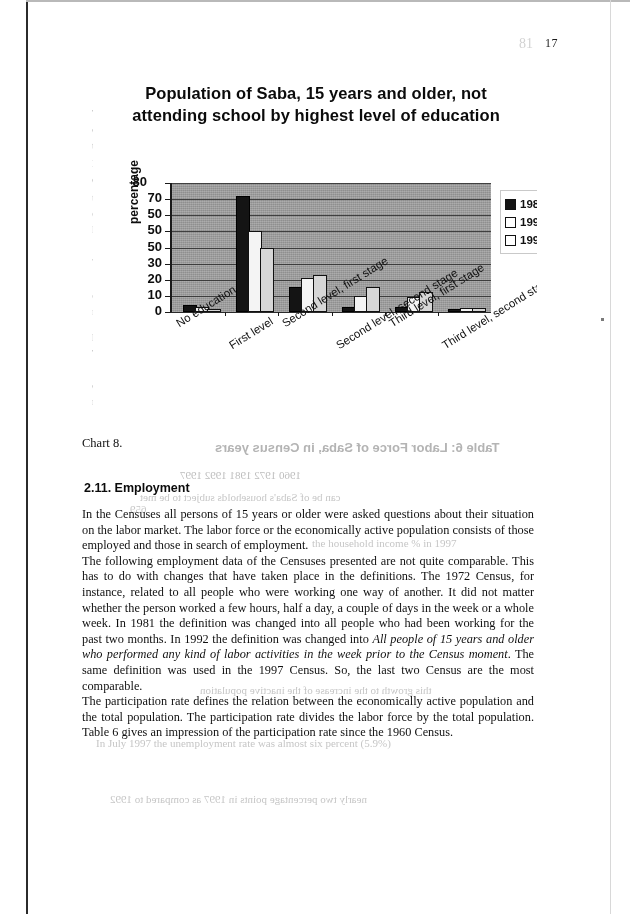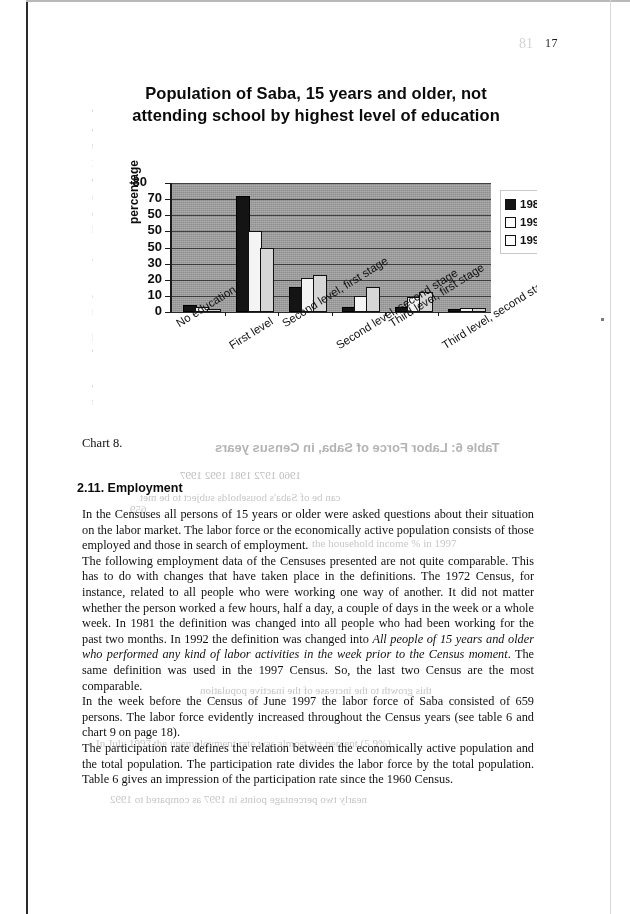--- a/index.html
+++ b/index.html
@@ -140,21 +140,21 @@
     font-family:"Liberation Sans", sans-serif;
     font-weight:bold;font-size:13px;color:#bdbdbd;
   }
 
   
   .caption{
     position:absolute;left:82px;top:436px;
     font-size:12.5px;color:#101010;
   }
   .section-head{
-    position:absolute;left:77px;top:481px;
+    position:absolute;left:84px;top:481px;
     font-family:"Liberation Sans", sans-serif;
     font-weight:bold;font-size:12.5px;color:#0b0b0b;
   }
   .body-text{
     position:absolute;left:82px;top:507px;
     width:452px;
     font-size:12.3px;line-height:15.6px;
     color:#101010;
     text-align:justify;
   }
@@ -292,15 +292,14 @@
   </div>
 </div>
 
 <div class="caption">Chart 8.</div>
 
 <div class="section-head">2.11. Employment</div>
 
 <div class="body-text z2">
   <p>In the Censuses all persons of 15 years or older were asked questions about their situation on the labor market. The labor force or the economically active population consists of those employed and those in search of employment.</p>
   <p><span>The following employment data of the Censuses presented are not quite comparable. This has to do with changes that have taken place in the definitions. The 1972 Census, for instance, related to all people who were working one way of another. It did not matter whether the person worked a few hours, half a day, a couple of days in the week or a whole week. In 1981 the definition was changed into all people who had been working for the past two months. In 1992 the definition was changed into </span><i>All  people of 15 years and older who performed any kind of labor activities in the week prior to the Census moment</i><span>. The same definition was used in the 1997 Census. So, the last two Census are the most comparable.</span></p>
-  <p>In the week before the Census of June 1997 the labor force of Saba consisted of  659 persons. The labor force evidently increased throughout the Census years (see table 6 and chart 9 on page 18).</p>
   <p>The participation rate defines the relation between the economically active population and the total population. The participation rate divides the labor force by the total population. Table 6 gives an impression of the participation rate since the 1960 Census.</p>
 </div>
 
 </body></html>

